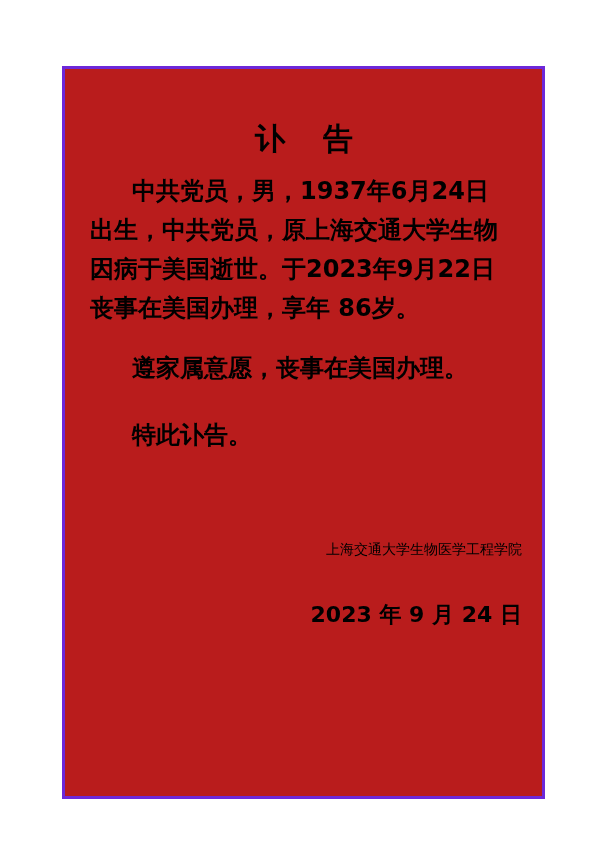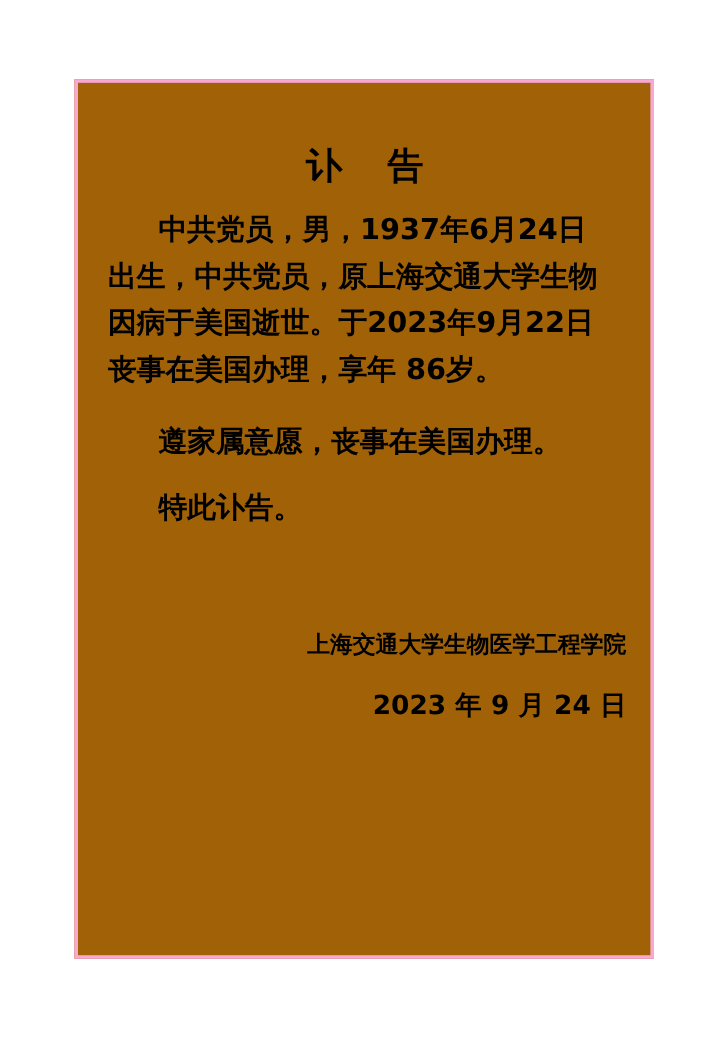--- a/index.html
+++ b/index.html
@@ -18,23 +18,23 @@
     background: #ffffff;
     color: #000000;
   }
   .frame {
     position: absolute;
     left: 62px;
     top: 66px;
     width: 483px;
     height: 733px;
     box-sizing: border-box;
-    border: 3px solid #f9a8d4;
+    border: 3px solid #6d28d9;
     padding: 50px 20px 0 25px;
-    background: #a16207;
+    background: #b91c1c;
   }
   .title {
     text-align: center;
     font-size: 30px;
     font-weight: bold;
     line-height: 40px;
     letter-spacing: 4px;
     color: #000000;
   }
   .para1 {
@@ -47,32 +47,32 @@
     color: #000000;
     white-space: nowrap;
   }
   .indent {
     text-indent: 42px;
   }
   .para2 {
     margin-top: 21px;
   }
   .para3 {
-    margin-top: 16px;
+    margin-top: 28px;
   }
   .signature {
     margin-top: 75px;
     text-align: right;
-    font-size: 19px;
-    font-weight: bold;
+    font-size: 14px;
+    font-weight: normal;
     line-height: 39px;
     color: #000000;
   }
   .date {
-    margin-top: 12px;
+    margin-top: 26px;
     text-align: right;
     font-size: 22px;
     font-weight: bold;
     line-height: 39px;
     color: #000000;
   }
 </style>
 </head>
 <body>
 

